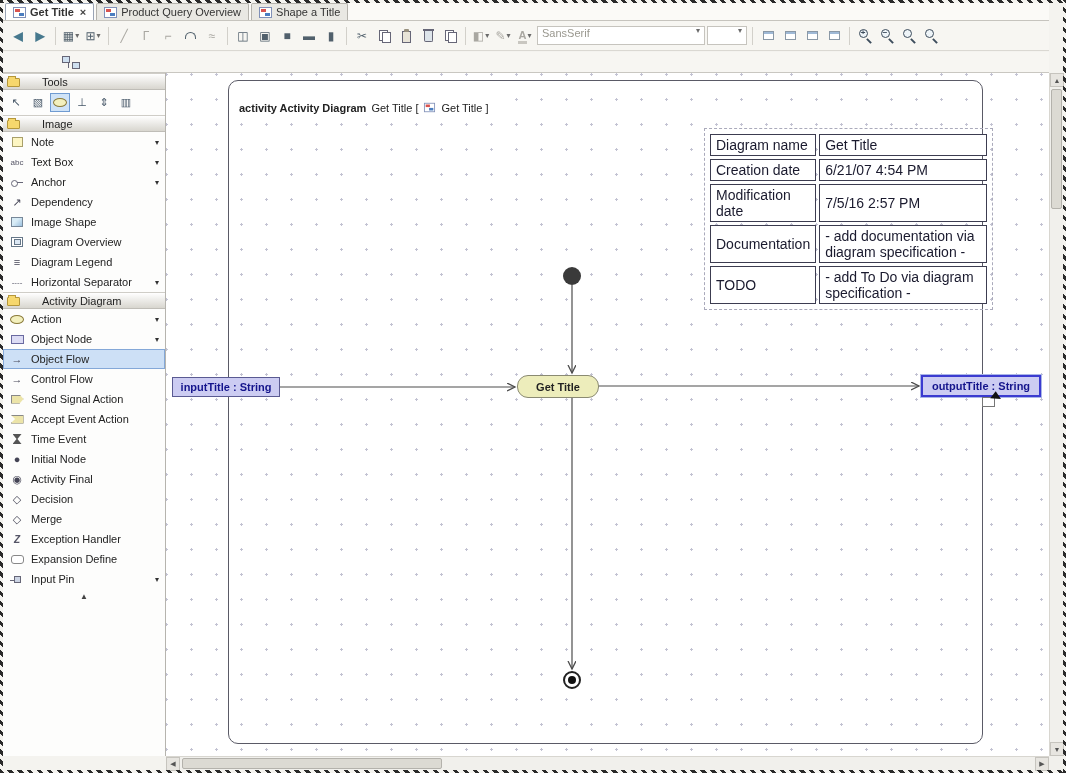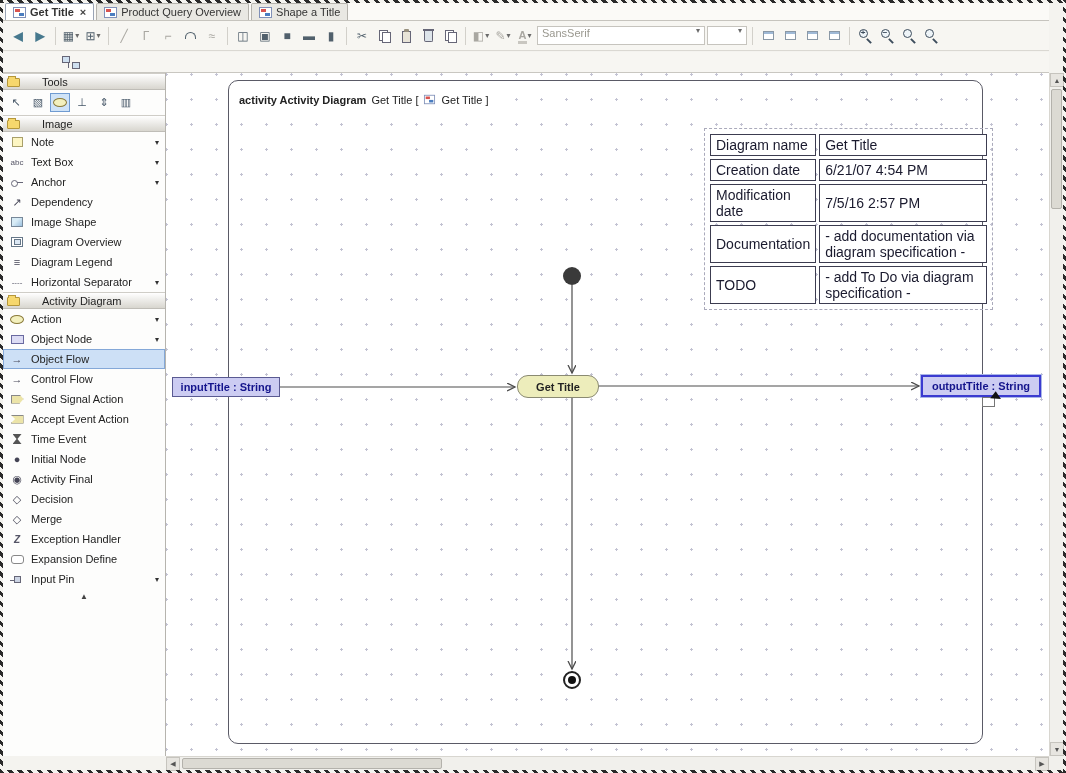--- a/index.html
+++ b/index.html
@@ -79,21 +79,21 @@
 .i-pent{width:13px;height:9px;background:#ece4a8;clip-path:polygon(0 0,70% 0,100% 50%,70% 100%,0 100%);border:1px solid #888}
 .i-accept{width:13px;height:9px;background:#ece4a8;clip-path:polygon(0 0,100% 0,100% 100%,0 100%,35% 50%);border:1px solid #888}
 .i-hour{width:9px;height:10px;background:#555;clip-path:polygon(0 0,100% 0,55% 50%,100% 100%,0 100%,45% 50%)}
 .i-rrect{width:13px;height:9px;border:1px solid #888;border-radius:3px;background:#fff}
 .i-pin{width:7px;height:7px;border:1px solid #667;background:#ccd4e4;position:relative}
 .i-pin::after{content:'';position:absolute;left:-5px;top:3px;width:5px;height:1px;background:#667}
 .i-zig{font-style:italic;font-weight:bold;font-size:10px;color:#556}
 
 .canvas{position:absolute;left:166px;top:73px;right:17px;bottom:17px;background:#fff;background-image:radial-gradient(#c2c2d2 1px,transparent 1.3px);background-size:25px 25px;background-position:13px 14px;overflow:hidden}
 .frame{position:absolute;left:62px;top:7px;width:755px;height:664px;border:1px solid #5a5a66;border-radius:10px;z-index:1}
-.frame-tab{position:absolute;left:0;top:8px;height:21px;display:flex;align-items:center;gap:5px;padding:0 20px 0 10px;background:#fff;clip-path:polygon(0 0,100% 0,calc(100% - 12px) 100%,0 100%);font-size:11px;color:#222;border-radius:9px 0 0 0;filter:drop-shadow(1px 1px 0 #5a5a66)}
+.frame-tab{position:absolute;left:0;top:16px;height:21px;display:flex;align-items:center;gap:5px;padding:0 20px 0 10px;background:#fff;clip-path:polygon(0 0,100% 0,calc(100% - 12px) 100%,0 100%);font-size:11px;color:#222;border-radius:9px 0 0 0;filter:drop-shadow(1px 1px 0 #5a5a66)}
 .frame-kw{font-weight:bold}
 .edges{position:absolute;left:0;top:0;z-index:2}
 .info-wrap{position:absolute;left:538px;top:55px;z-index:3;border:1px dashed #aab;padding:2px;background:transparent}
 .info{border-collapse:separate;border-spacing:3px;font-size:14px;color:#1a1a2e}
 .info td{border:1px solid #3c3c50;background:#fff;padding:2px 5px;vertical-align:middle}
 .info td.lbl{width:97px}
 .info td.val{width:168px}
 .info tr.tall td{height:38px}
 .node{position:absolute;display:flex;align-items:center;justify-content:center;font-size:11px;font-weight:bold;z-index:3}
 .n-initial{left:397px;top:194px;width:18px;height:18px;border-radius:50%;background:#3a3a3a}

